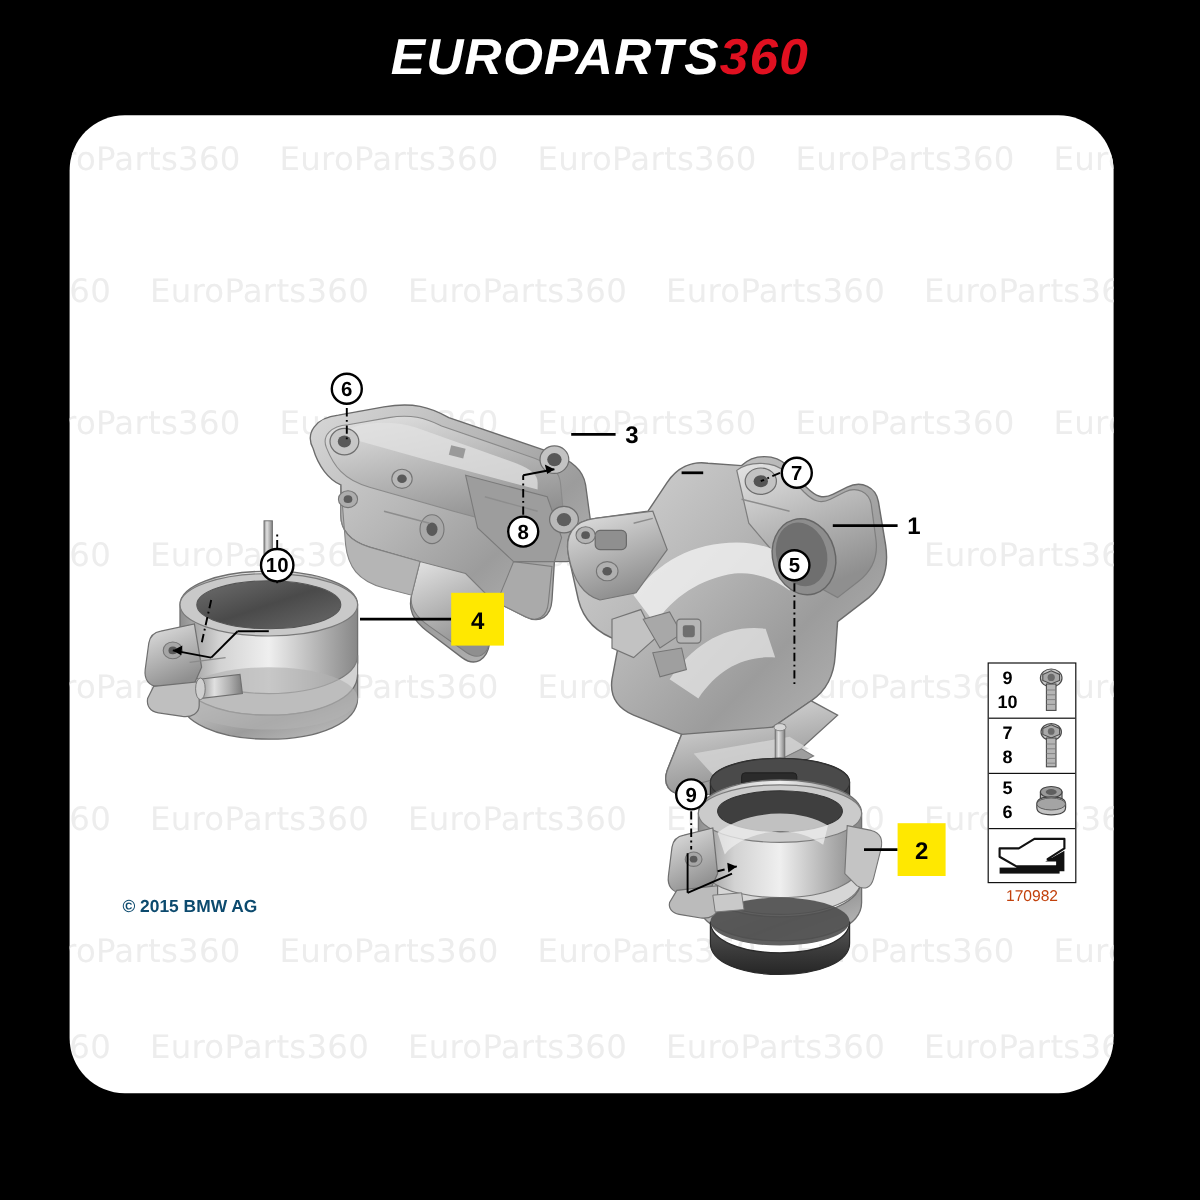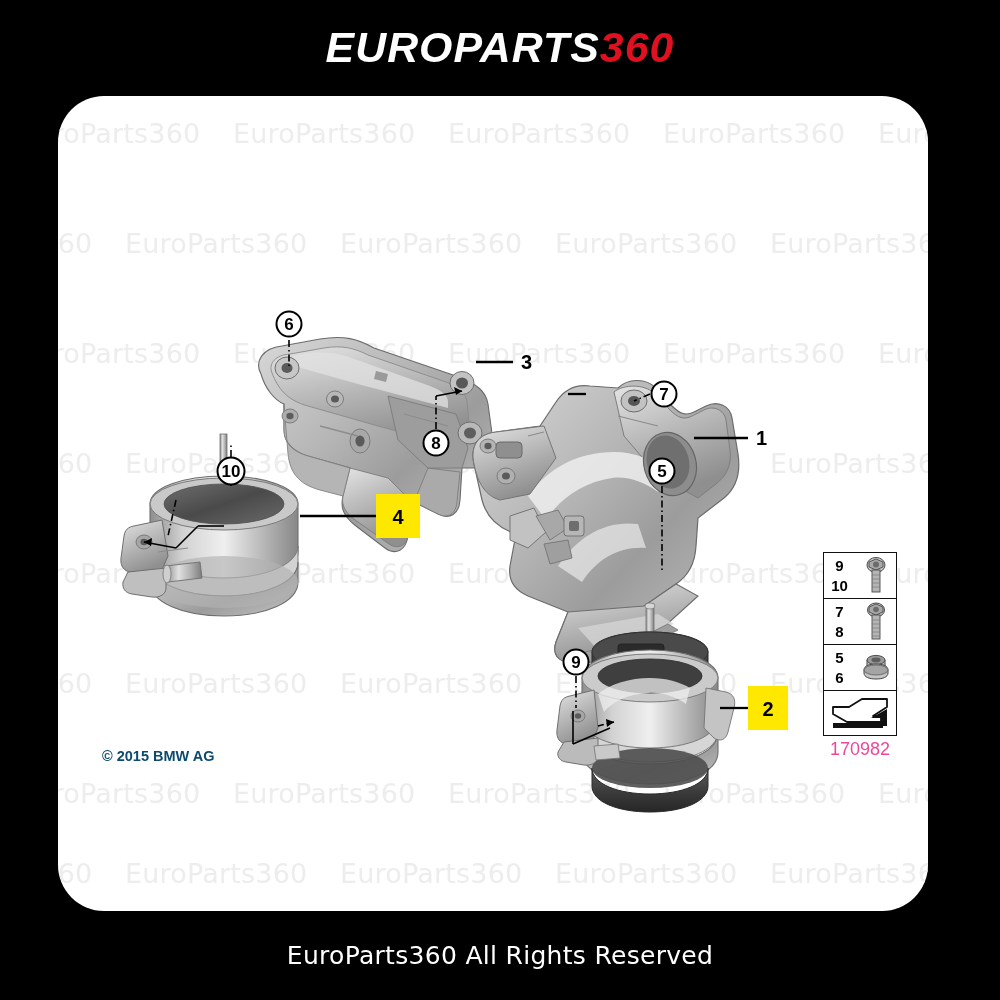--- a/index.html
+++ b/index.html
@@ -73,21 +73,21 @@
     justify-content: space-around; align-items: center;
     padding: 2px 0;
   }
   .legend-nums span {
     font-size: 15px; font-weight: bold; color: #000;
     line-height: 1;
   }
   .legend-art { flex: 1; display: flex; align-items: center; justify-content: center; }
   .legend-arrow-row { height: 44px; display: flex; align-items: center; justify-content: center; }
   .legend-code {
-    text-align: center; font-size: 18px; color: #ec4899; margin-top: 3px;
+    text-align: center; font-size: 13px; color: #c2410c; margin-top: 3px;
     font-family: "Liberation Sans", sans-serif;
   }
 
   
   .footer {
     position: absolute; left: 0; top: 911px; width: 1000px; height: 89px;
     display: flex; align-items: center; justify-content: center;
   }
   .footer-text {
     color: #ffffff; font-size: 25px; letter-spacing: 0.3px;
@@ -521,16 +521,13 @@
             <path d="M4,18 L4,11 L20,11 L33,3 L58,3 L58,11 L44,20 L52,20 L52,26 L18,26 Z" fill="#ffffff" stroke="#111" stroke-width="1.8" stroke-linejoin="round"></path>
             <path d="M58,7 L58,13 L42,22 L52,22 L52,26 L18,26 L18,30 L58,30 L58,22 L58,7 Z" fill="#111"></path>
             <rect x="4" y="27" width="50" height="5" fill="#111"></rect>
           </svg>
         </div>
       </div>
       <div class="legend-code">170982</div>
     </div>
   </div>
 
-  <div class="footer">
-    <span class="footer-text">EuroParts360 All Rights Reserved</span>
-  </div>
 </div>
 
 </body></html>

